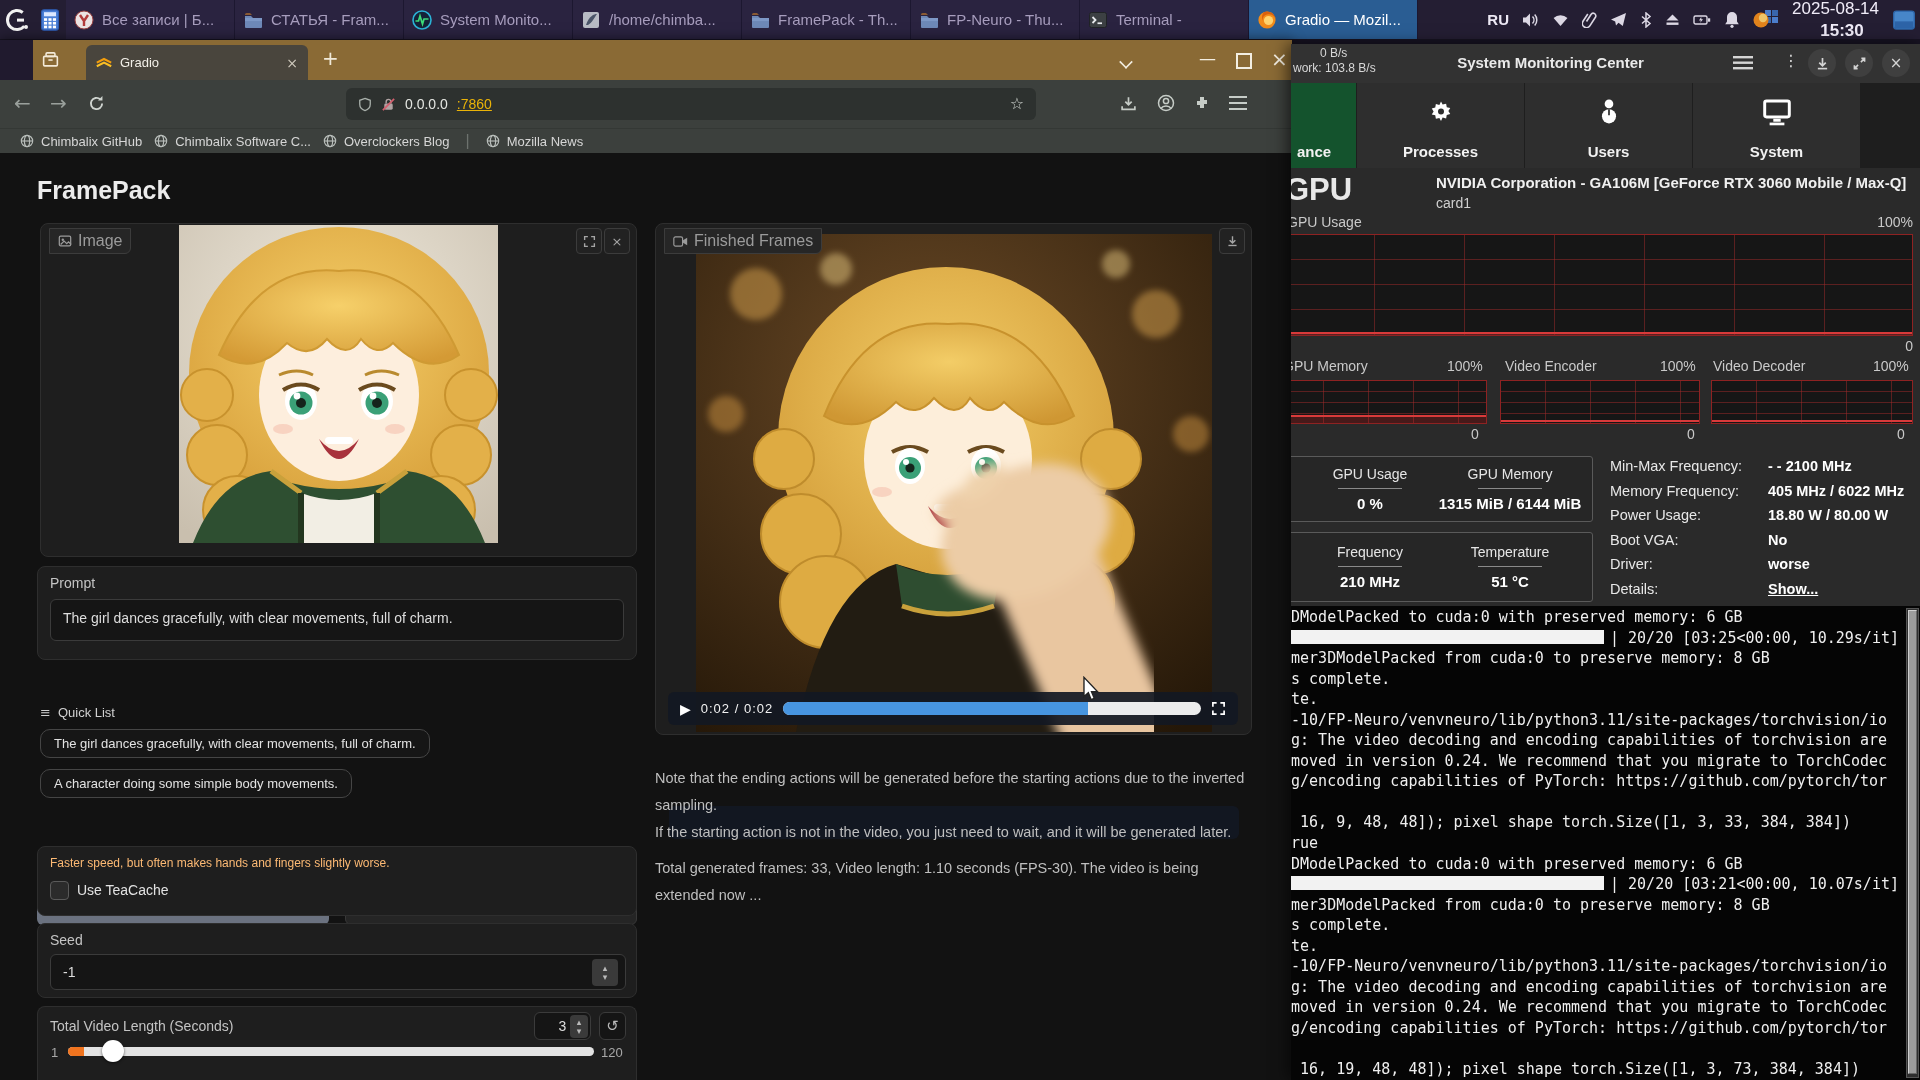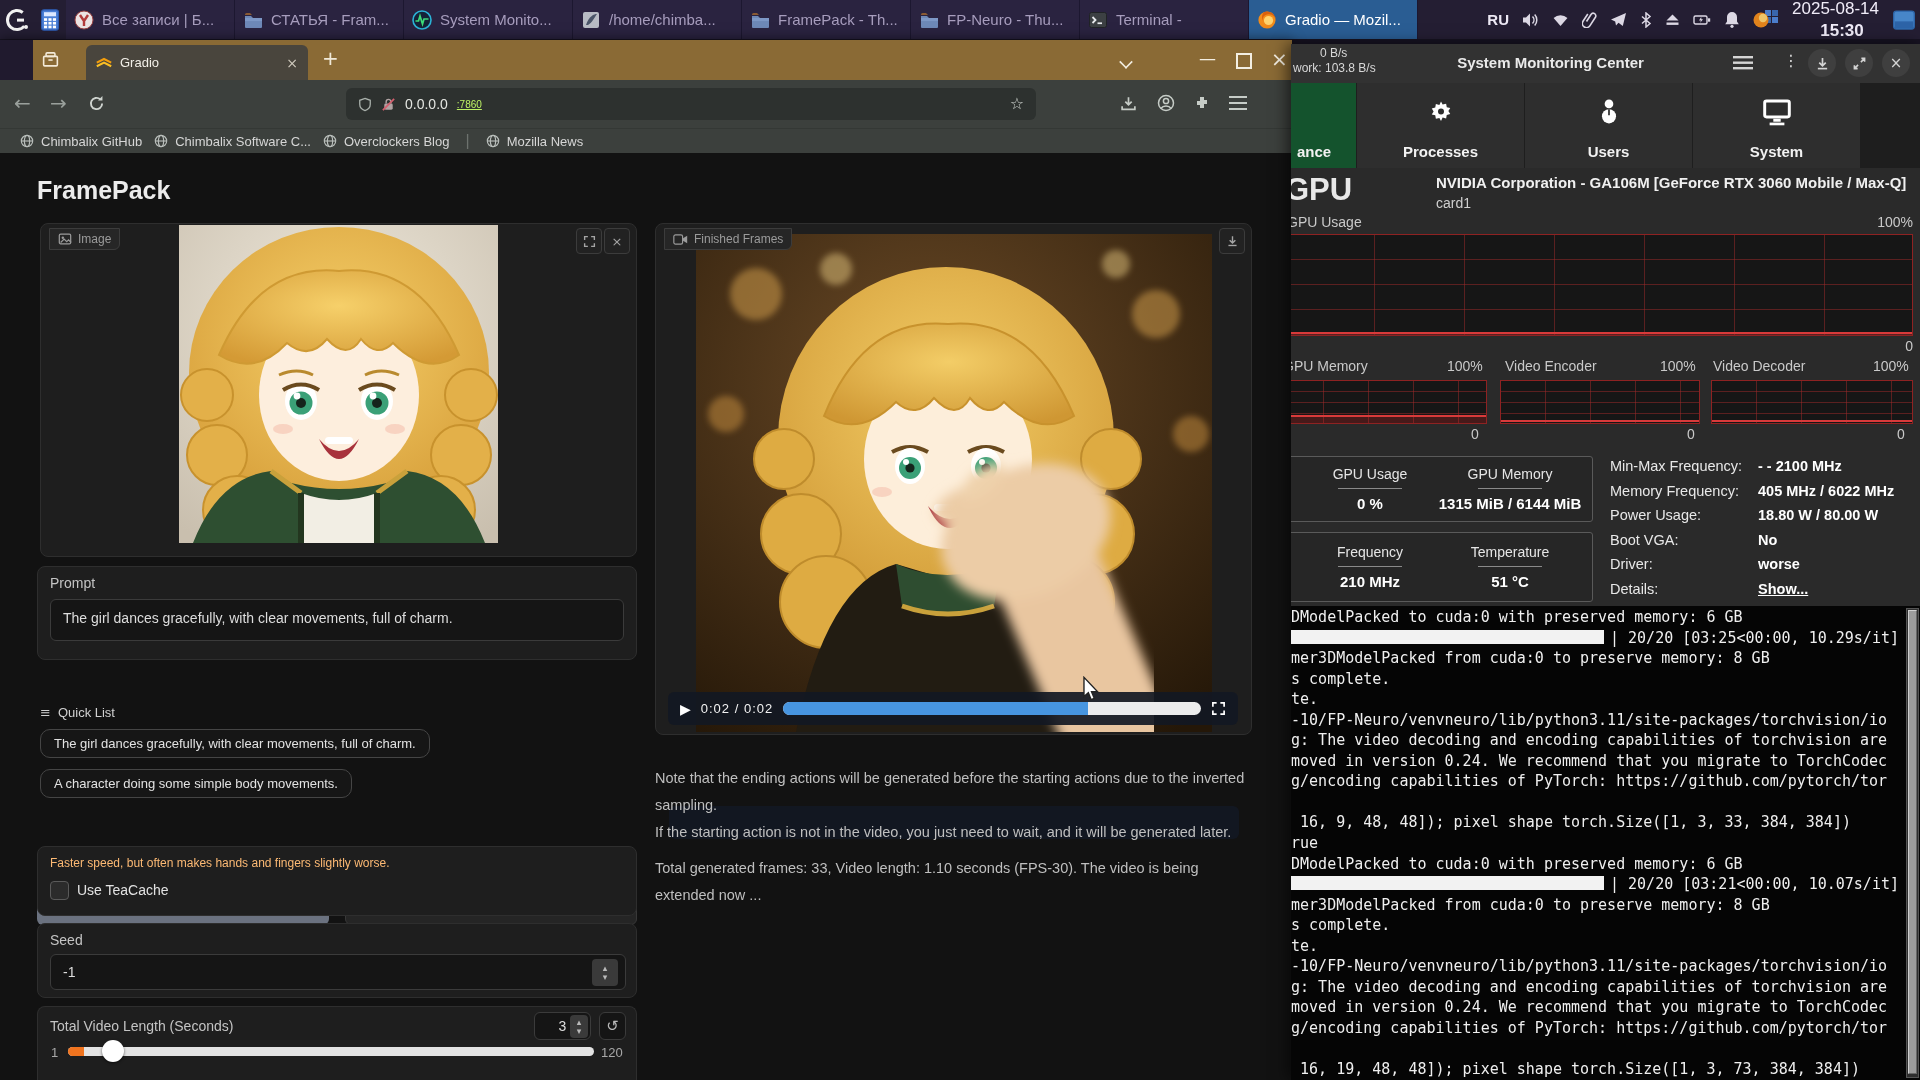--- a/index.html
+++ b/index.html
@@ -28,36 +28,36 @@
   #ff-tab{left:86px;top:5px;width:222px;height:35px;background:#49453d;border-radius:6px 6px 0 0;
           display:flex;align-items:center;gap:8px;padding:0 10px;box-sizing:border-box;position:absolute;}
   #ff-tab .ttl{color:#f2efe8;font-size:13px;flex:1;}
   .winbtn{color:#f3eee2;font-size:17px;}
   
   #ff-toolbar{left:0;top:40px;width:1292px;height:48px;background:#3c403d;position:absolute;}
   .navg{color:#9aa09c;font-size:20px;}
   #urlbar{left:346px;top:8px;width:690px;height:32px;background:#2d312f;border-radius:6px;position:absolute;
           display:flex;align-items:center;gap:9px;padding:0 12px;box-sizing:border-box;}
   #urlbar .host{color:#e4e6e2;font-size:14px;}
-  #urlbar .port{color:#bef264;font-size:10px;text-decoration:underline;}
+  #urlbar .port{color:#eab308;font-size:14px;text-decoration:underline;}
   #urlbar .star{margin-left:auto;color:#c9cec9;font-size:16px;}
   
   #ff-bookmarks{left:0;top:88px;width:1292px;height:25px;background:#3c403d;position:absolute;
                 display:flex;align-items:center;gap:12px;padding-left:20px;box-sizing:border-box;
                 border-top:1px solid #343835;}
   .bm{display:flex;align-items:center;gap:7px;color:#d6d6d6;font-size:13px;white-space:nowrap;}
   .bmsep{color:#6d726e;margin:0 4px;}
   
   #gradio{left:0;top:113px;width:1292px;height:927px;background:#121212;position:absolute;overflow:hidden;}
 
   
   #fp-title{left:37px;top:23px;color:#ececec;font-size:25px;font-weight:bold;}
   .panel{background:#1e1e1e;border:1px solid #2e2e2e;border-radius:8px;box-sizing:border-box;}
   .chip{position:absolute;display:flex;align-items:center;gap:6px;background:#262626;border:1px solid #3c3c3c;
-        border-radius:0 0 6px 0;padding:3px 8px;color:#9b9b9b;font-size:12px;}
+        border-radius:0 0 6px 0;padding:3px 8px;color:#9b9b9b;font-size:16px;}
   .cornerbtn{position:absolute;width:24px;height:24px;border:1px solid #3c3c3c;background:#222;
              display:flex;align-items:center;justify-content:center;color:#a5a5a5;font-size:13px;border-radius:4px;}
   .glabel{color:#c4c4c4;font-size:14px;}
   .tbox{background:#151515;border:1px solid #3b3b3b;border-radius:6px;color:#dddddd;font-size:14px;box-sizing:border-box;}
   .qbtn{position:absolute;background:#161616;border:1px solid #454545;border-radius:10px;color:#e2e2e2;
         font-size:13px;padding:6px 13px;white-space:nowrap;}
   #btn-start{left:37px;top:735px;width:292px;height:37px;background:#6b7280;color:#10151f;font-weight:bold;
              font-size:15px;border:none;border-radius:6px;}
   #btn-end{left:345px;top:735px;width:292px;height:37px;background:#252525;color:#6a6a6a;font-weight:bold;
            font-size:15px;border:1px solid #383838;border-radius:6px;}
@@ -96,21 +96,21 @@
      repeating-linear-gradient(to right,transparent 0 44px,rgba(160,42,42,.5) 44px 45px),
      repeating-linear-gradient(to bottom,transparent 0 10px,rgba(160,42,42,.5) 10px 11px),#161616;}
   .gline{position:absolute;left:0;right:0;height:2px;background:#d83a3a;}
   .glab{color:#c9c9c9;font-size:14px;}
   .statbox{position:absolute;left:-7px;width:309px;border:1px solid #5a5a5a;border-radius:3px;background:#262626;box-sizing:border-box;}
   .stat{position:absolute;width:150px;text-align:center;color:#e6e6e6;}
   .stat .sl{font-size:14px;}
   .stat .su{display:block;width:64px;height:1px;background:#8a8a8a;margin:5px auto 6px;}
   .stat .sv{font-size:15px;font-weight:bold;color:#ffffff;}
   .drow{position:absolute;left:319px;width:300px;height:24px;color:#e8e8e8;font-size:14.5px;}
-  .drow .dv{position:absolute;left:148px;font-weight:bold;color:#ffffff;}
+  .drow .dv{position:absolute;left:158px;font-weight:bold;color:#ffffff;}
   .drow .dv.link{text-decoration:underline;}
   #term{left:0;top:562px;width:629px;height:474px;background:#050505;position:absolute;overflow:hidden;}
   #loglines{position:absolute;left:-9px;top:2px;}
   .log-line{height:20.55px;white-space:pre;color:#efefef;font-family:"DejaVu Sans Mono",monospace;font-size:15px;}
   .tqdm{display:inline-block;width:322px;height:14px;background:#f2f2f2;vertical-align:-1px;margin-right:6px;}
   #mscroll{position:absolute;right:1px;top:2px;width:11px;height:468px;background:#2e2e2e;border:1px solid #555;}
   #mthumb{position:absolute;left:1px;top:1px;width:7px;height:462px;background:#9c9c9c;border:1px solid #cfcfcf;border-right-color:#666;border-bottom-color:#666;}
   .netline{color:#d8d8d8;font-size:12px;position:absolute;}
 
   

